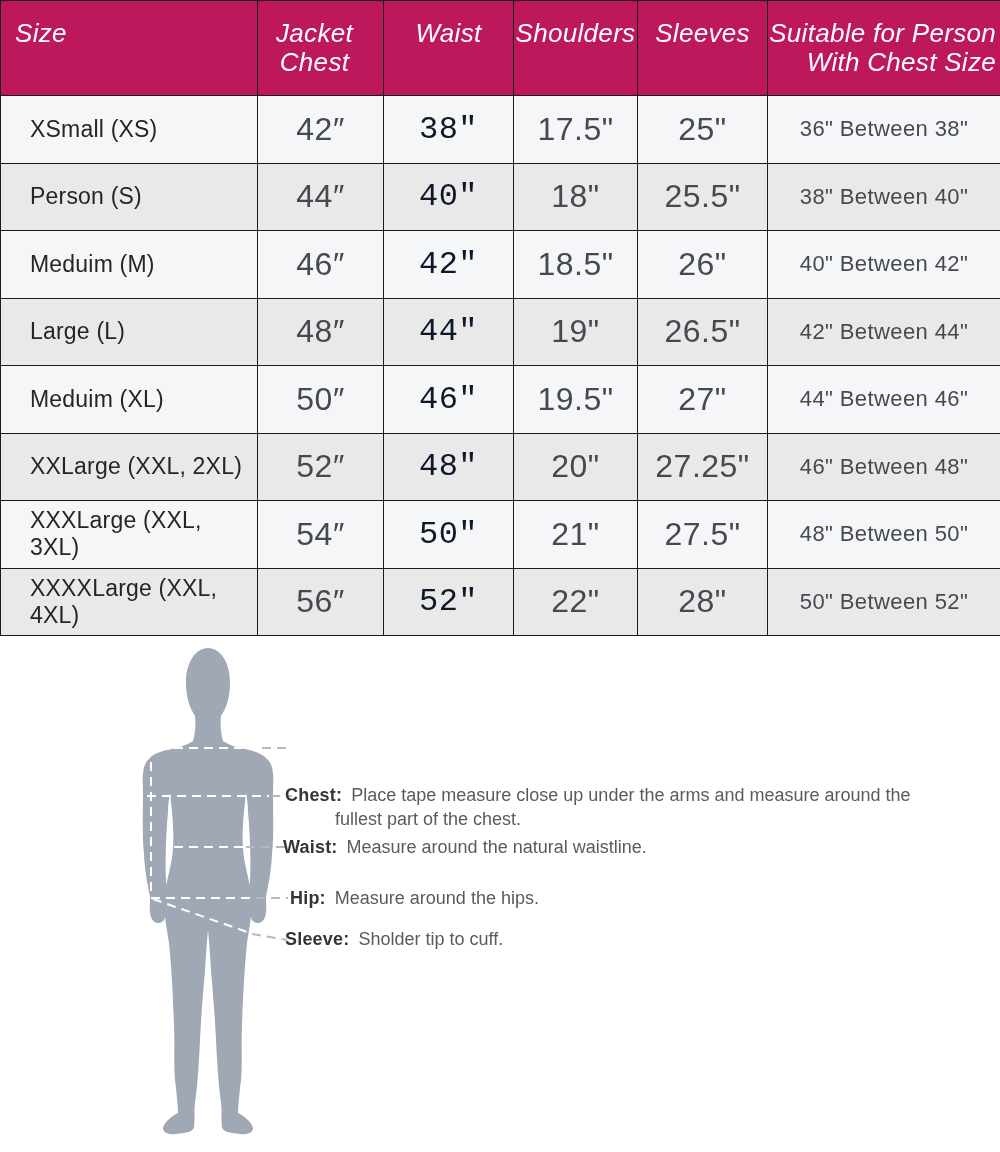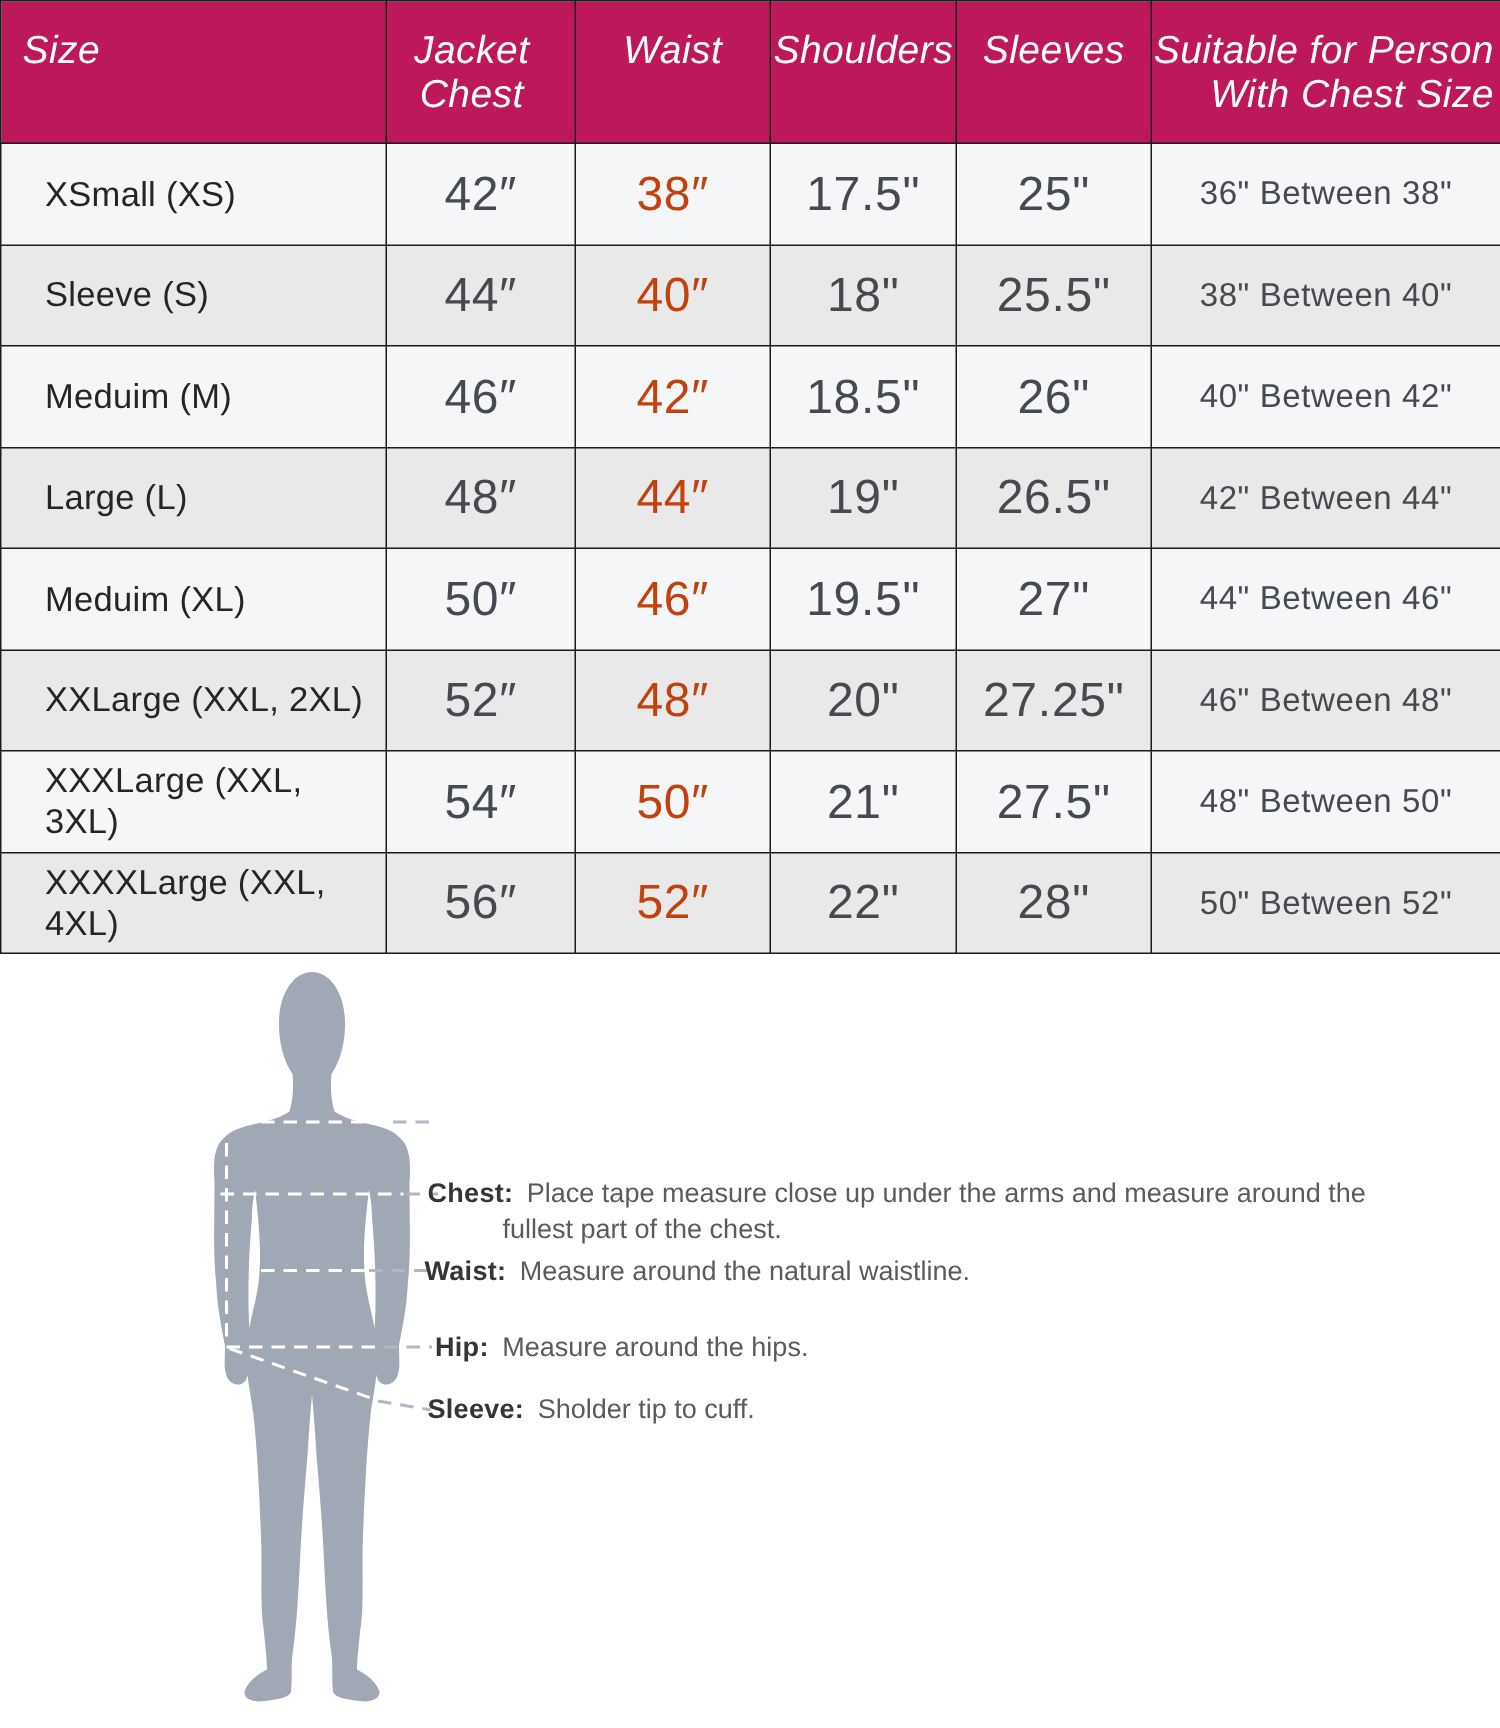--- a/index.html
+++ b/index.html
@@ -46,21 +46,21 @@
     letter-spacing: 0.5px;
     vertical-align: middle;
   }
   td.c-size {
     text-align: left;
     padding-left: 29px;
     font-size: 23px;
     color: #232527;
     letter-spacing: 0.2px;
   }
-  td.c-waist { color: #c2410c; }
+  td.c-waist { color: #0f172a; font-family: Liberation Mono, monospace; }
   td.c-suit  { font-size: 22px; letter-spacing: 0.4px; }
 
   
   .diagram { position: relative; width: 1000px; height: 517px; }
   .diagram svg { position: absolute; left: 0; top: 0; }
 
   .m-label {
     position: absolute;
     left: 287px;
     font-size: 18px;
@@ -103,21 +103,21 @@
     <tbody>
       <tr>
         <td class="c-size">XSmall (XS)</td>
         <td>42″</td>
         <td class="c-waist">38″</td>
         <td>17.5"</td>
         <td>25"</td>
         <td class="c-suit">36" Between 38"</td>
       </tr>
       <tr>
-        <td class="c-size">Sleeve (S)</td>
+        <td class="c-size">Person (S)</td>
         <td>44″</td>
         <td class="c-waist">40″</td>
         <td>18"</td>
         <td>25.5"</td>
         <td class="c-suit">38" Between 40"</td>
       </tr>
       <tr>
         <td class="c-size">Meduim (M)</td>
         <td>46″</td>
         <td class="c-waist">42″</td>

